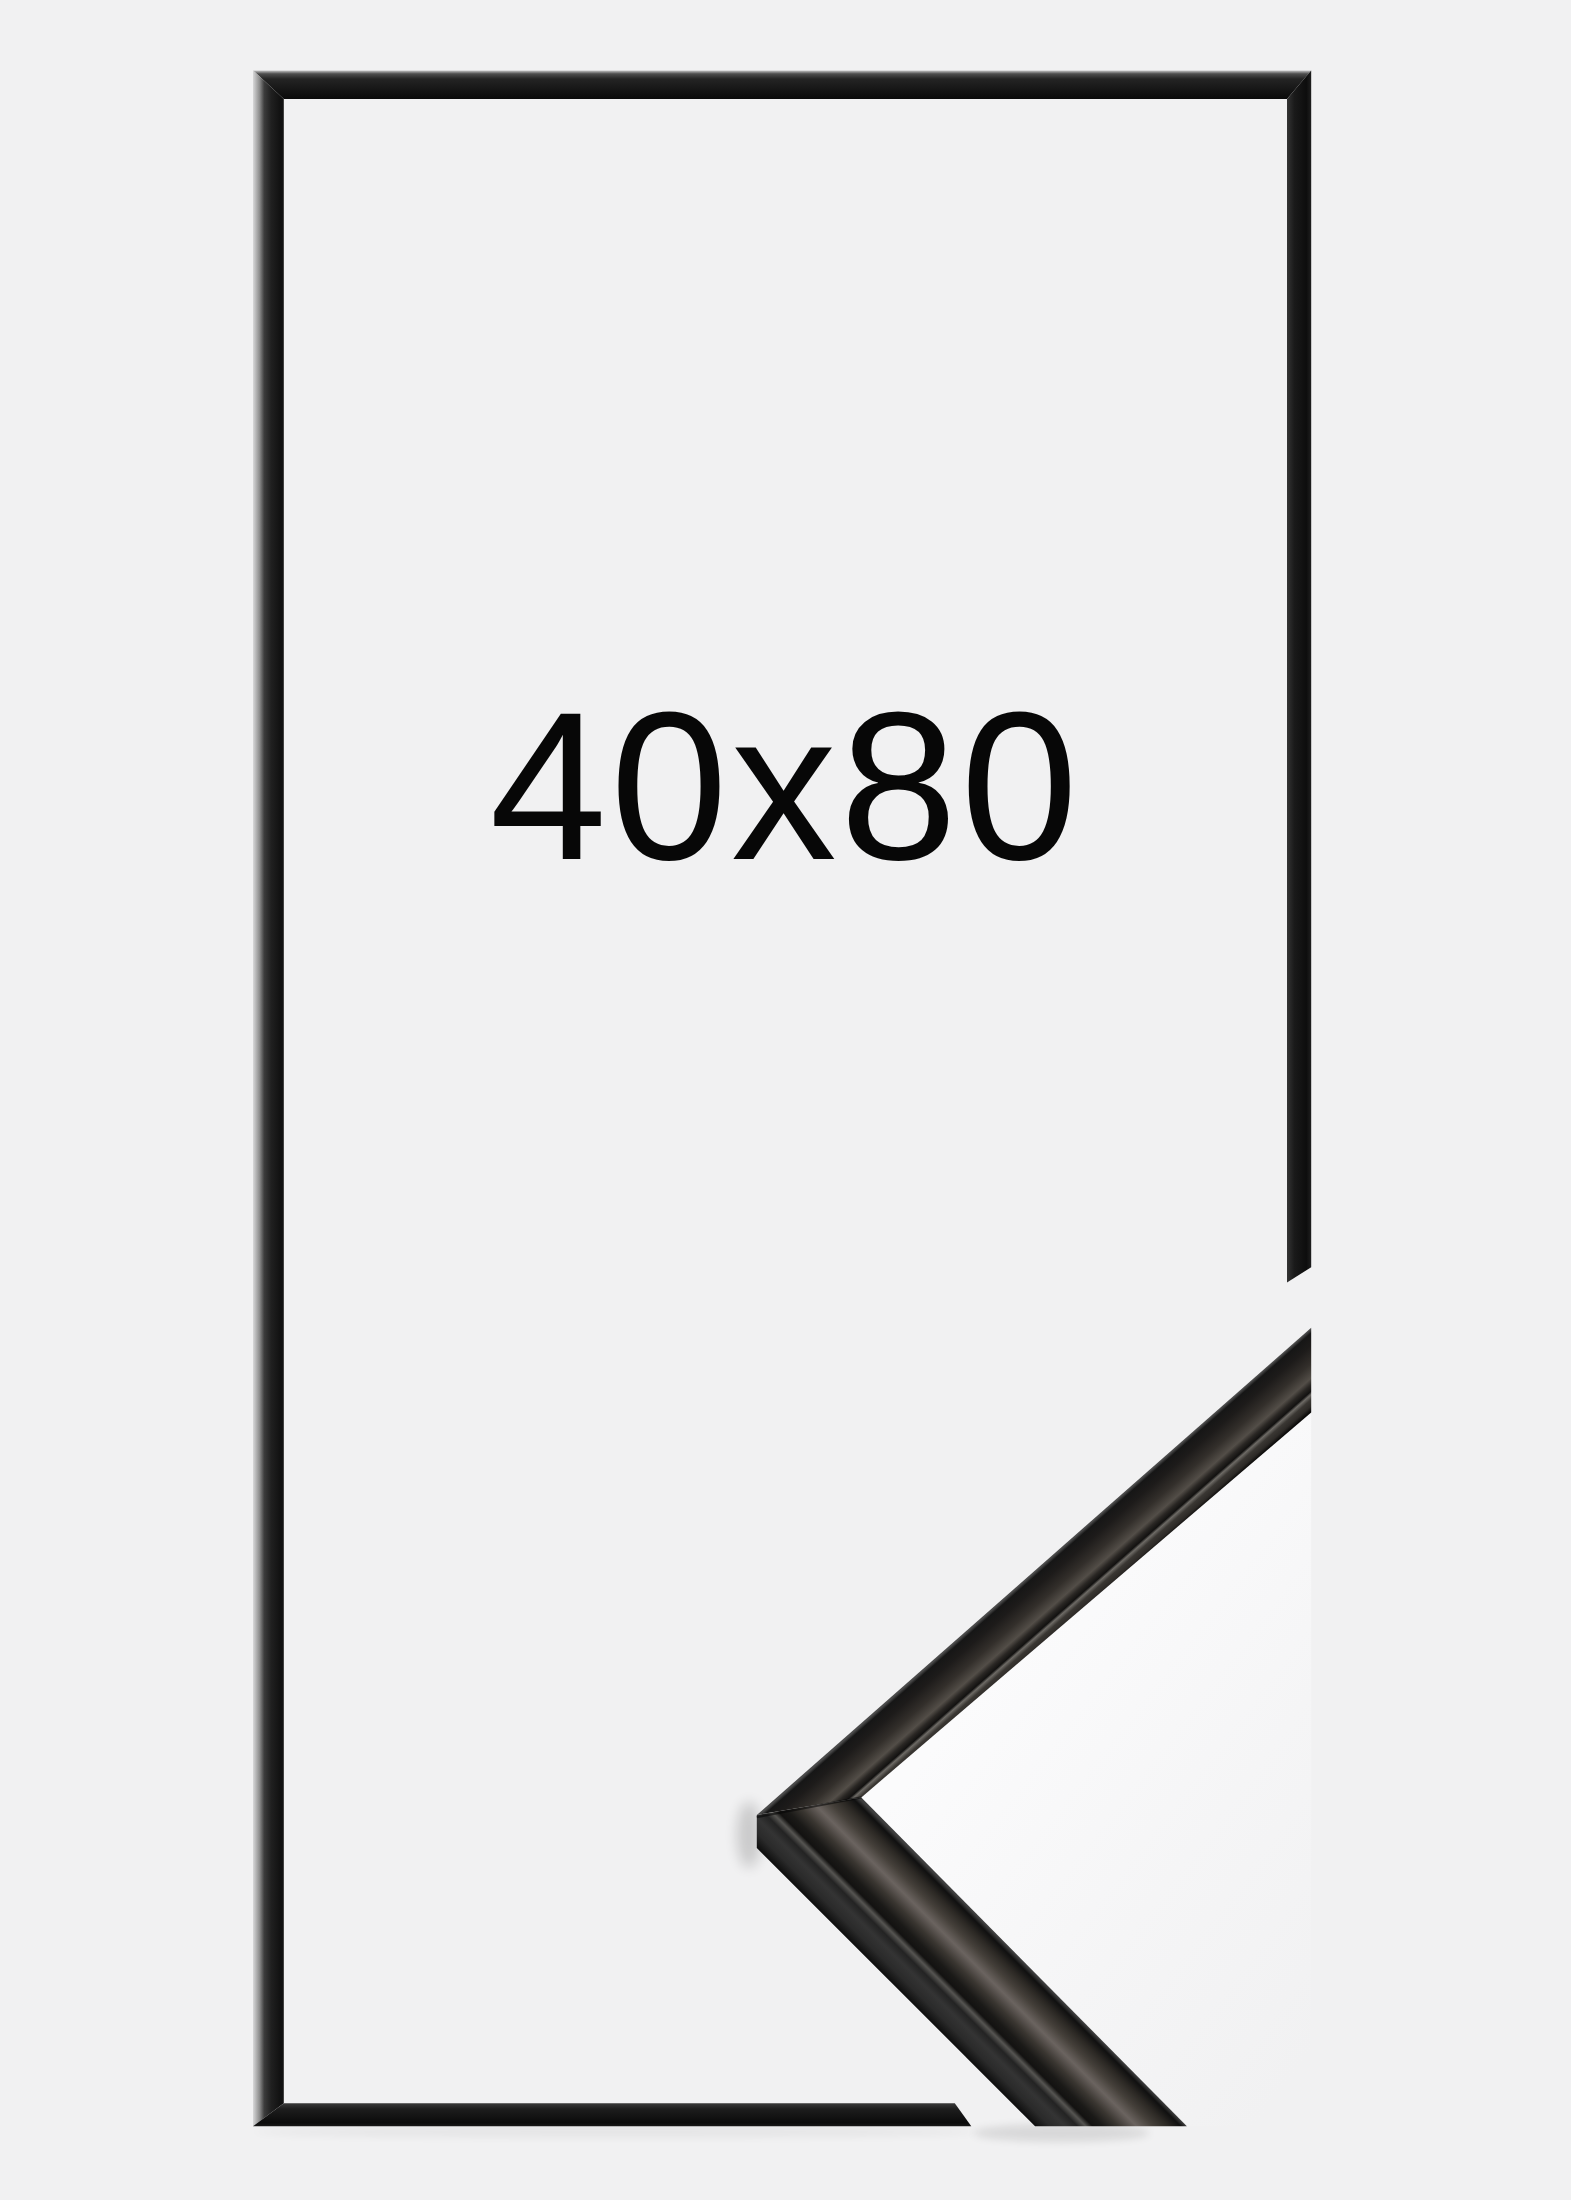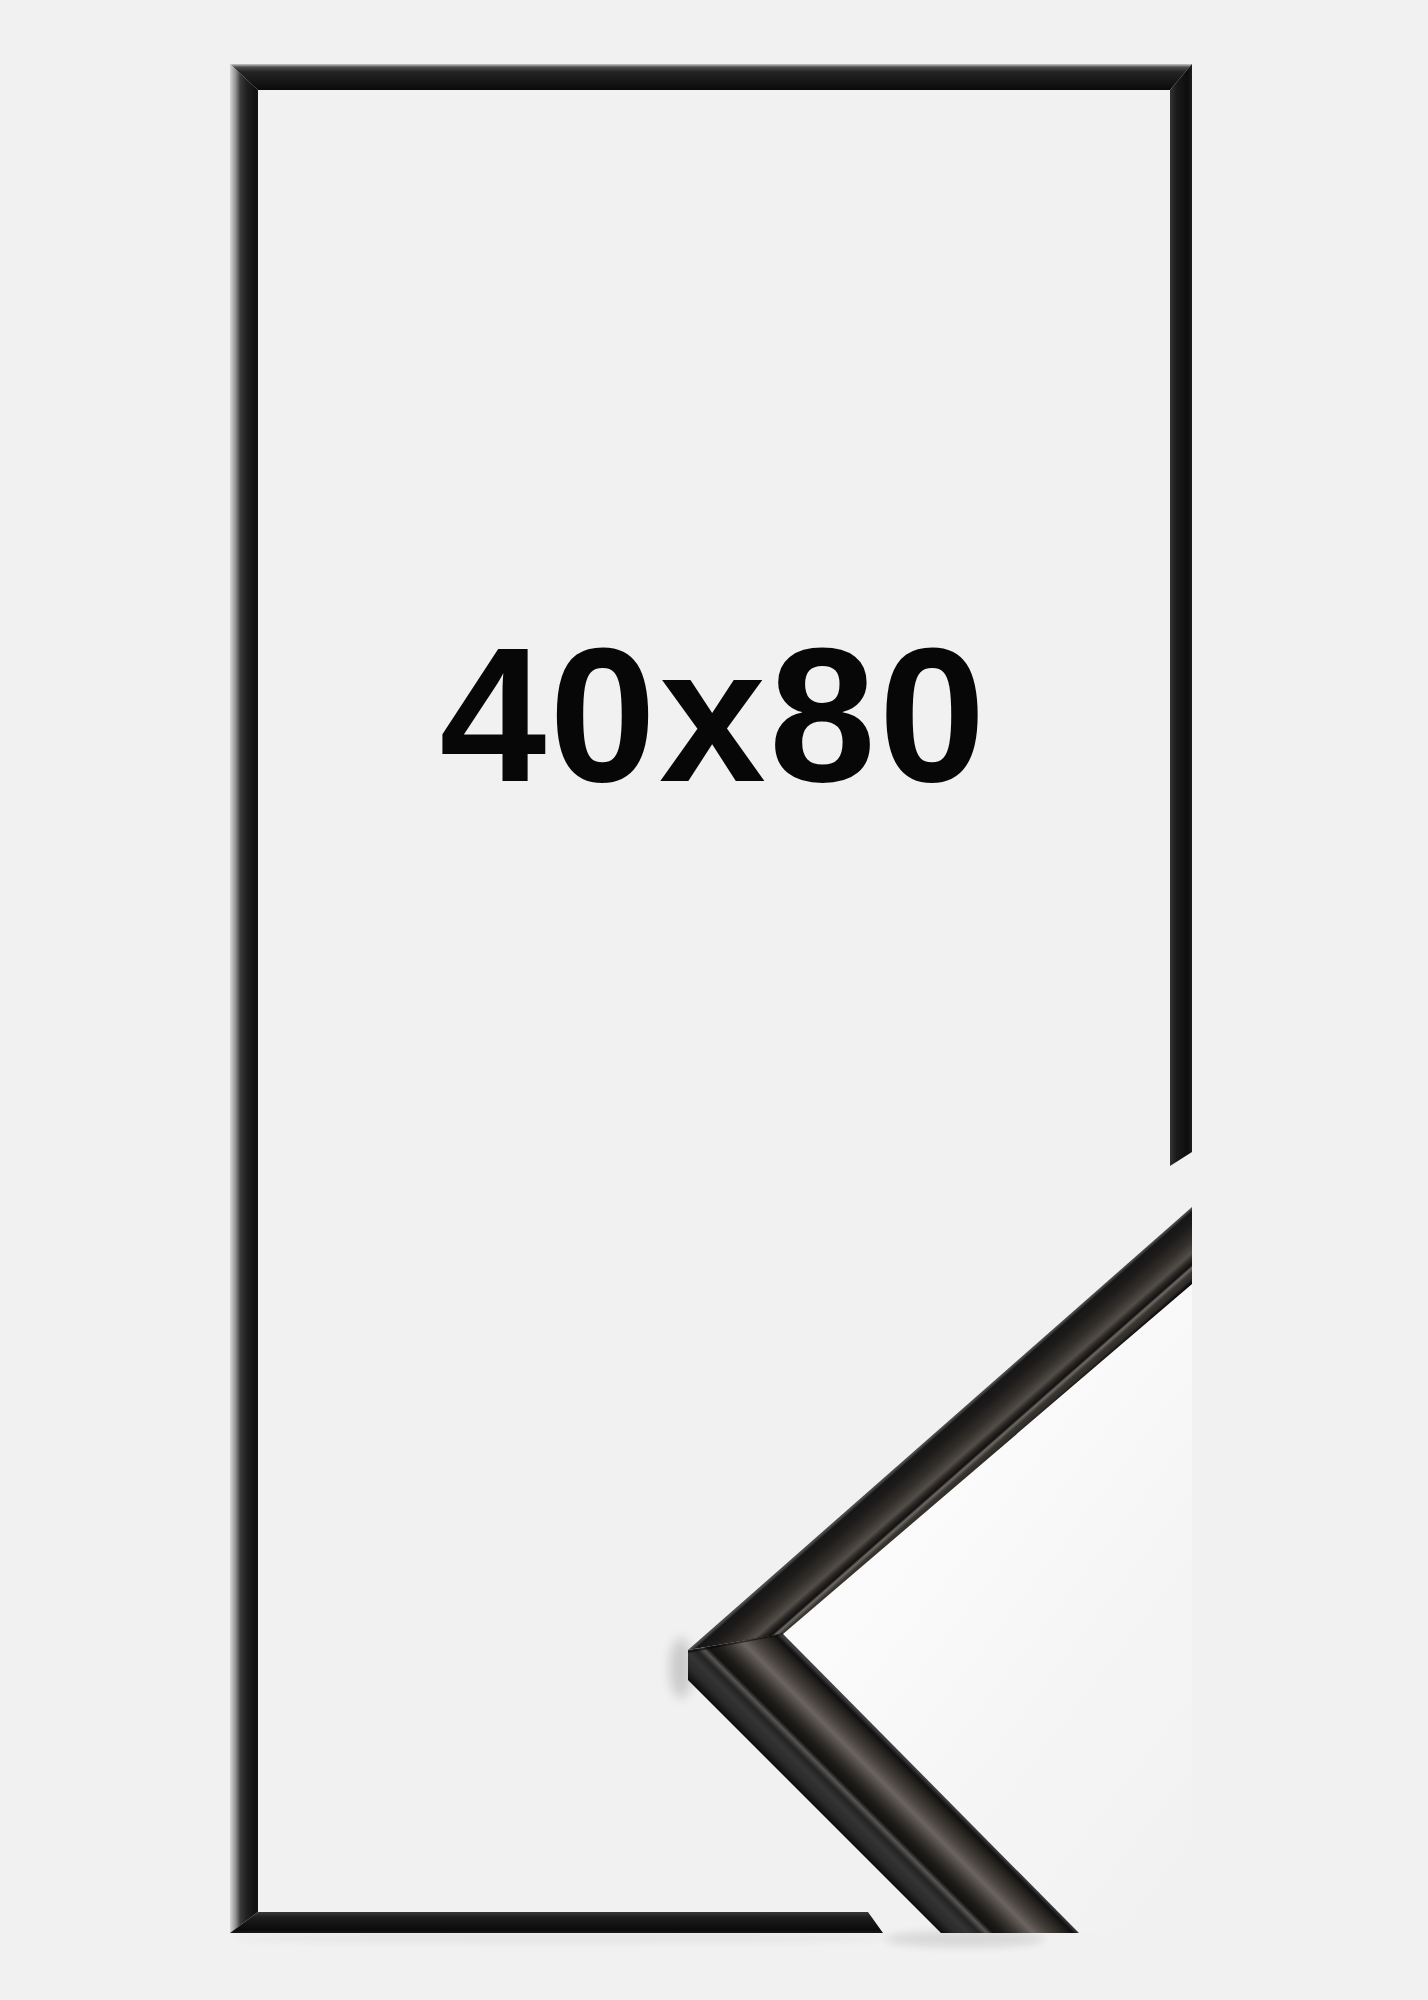--- a/index.html
+++ b/index.html
@@ -22,21 +22,21 @@
     width: 1428px;
     height: 2000px;
     display: block;
   }
   .size-label {
     position: absolute;
     left: 714px;
     top: 715px;
     transform: translate(-50%, -50%);
     font-family: "Liberation Sans", sans-serif;
-    font-weight: 700;
+    font-weight: 400;
     font-size: 192px;
     line-height: 192px;
     letter-spacing: 3px;
     color: #070707;
     white-space: nowrap;
   }
 </style>
 </head>
 <body>
 

